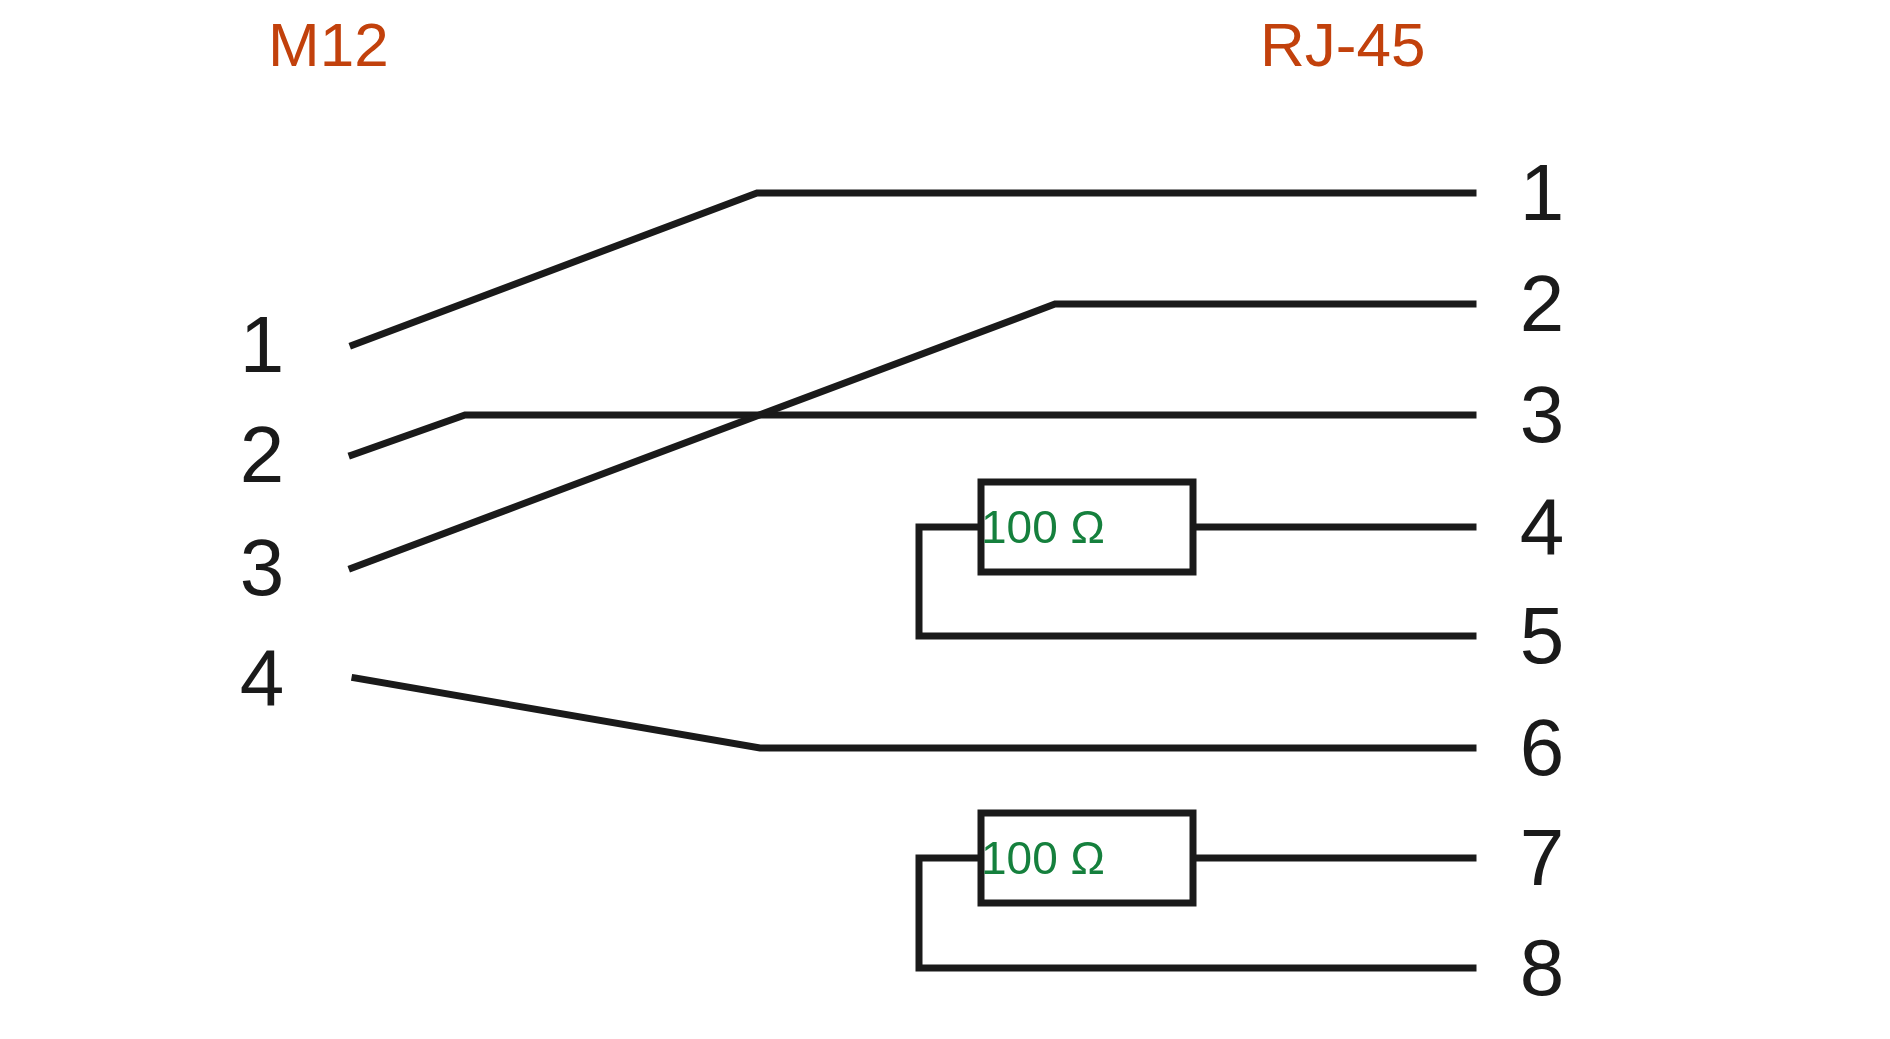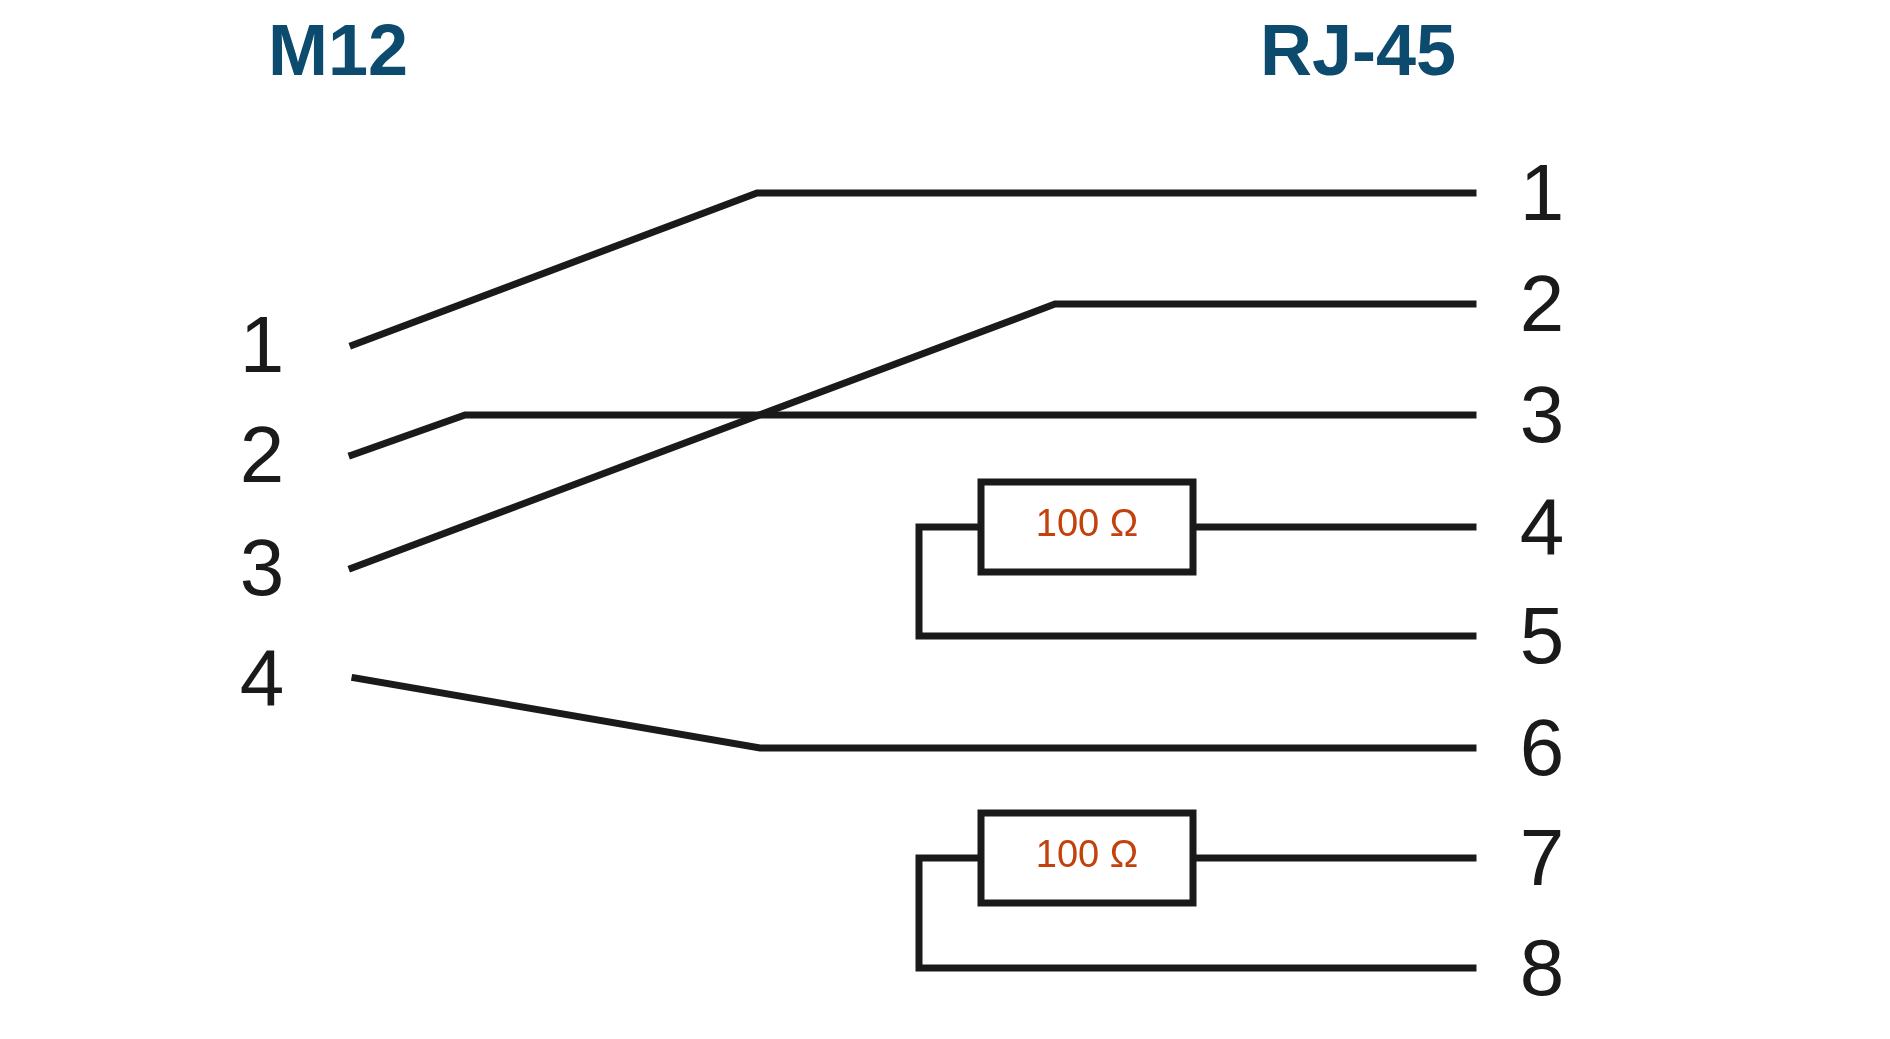--- a/index.html
+++ b/index.html
@@ -20,49 +20,49 @@
   }
   #wiring-svg {
     position: absolute;
     left: 0;
     top: 0;
     width: 1890px;
     height: 1039px;
   }
   .conn-header {
     position: absolute;
-    font-size: 72px;
+    font-size: 62px;
     line-height: 1;
     letter-spacing: 0px;
-    color: #0c4a6e;
+    color: #c2410c;
     white-space: nowrap;
-    font-weight: 700;
+    font-weight: 400;
   }
   #header-left  { left: 268px; top: 14px; }
   #header-right { left: 1260px; top: 14px; }
 
   .pin-label {
     position: absolute;
     font-size: 80px;
     line-height: 1;
     color: #1a1a1a;
     width: 60px;
     text-align: center;
     font-weight: 400;
   }
   .pin-label.left  { left: 232px; }
   .pin-label.right { left: 1512px; }
 
   .res-label {
     position: absolute;
-    font-size: 38px;
+    font-size: 46px;
     line-height: 1;
-    color: #c2410c;
+    color: #15803d;
     white-space: nowrap;
-    text-align: center;
+    text-align: left;
     font-weight: 400;
   }
 </style>
 </head>
 <body>
 
 <div id="diagram-root">
 
   <div class="conn-header" id="header-left">M12</div>
   <div class="conn-header" id="header-right">RJ-45</div>

